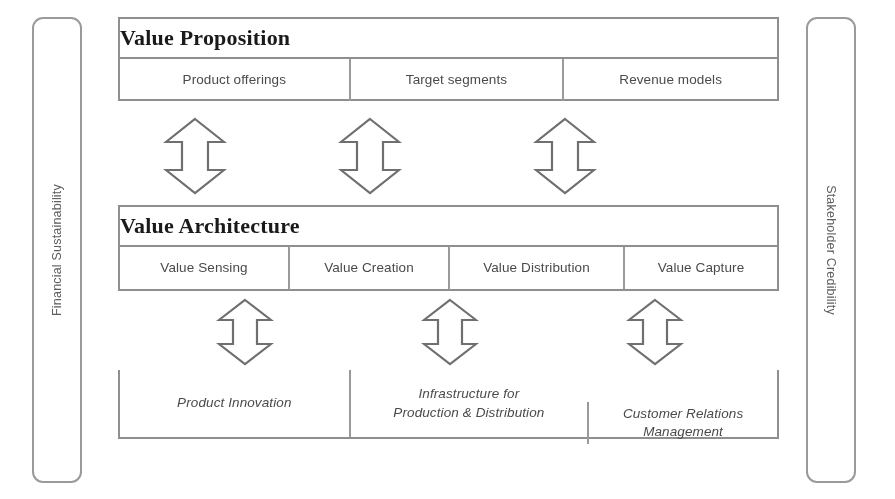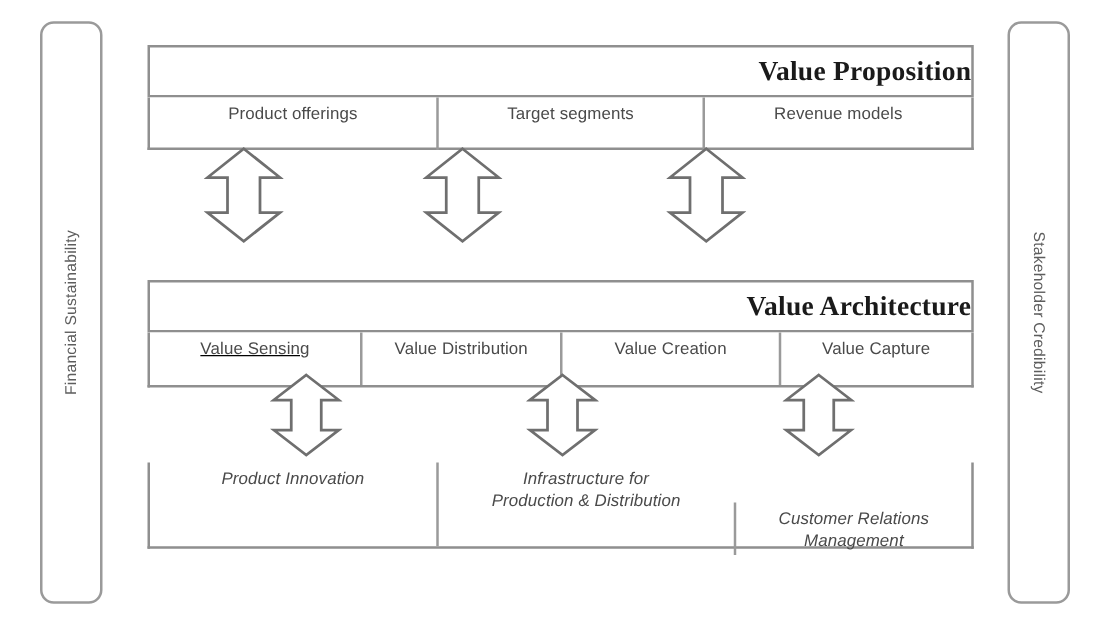--- a/index.html
+++ b/index.html
@@ -43,44 +43,43 @@
     width:661px;
     box-sizing:border-box;
     background:#ffffff;
   }
   .block-header{
     border:2px solid #8f8f8f;
     box-sizing:border-box;
     height:42px;
     display:flex;
     align-items:center;
-    justify-content:flex-end;
-    background:#ffffff;
-    margin-top:19px;
+    justify-content:flex-start;
+    background:#ffffff;
   }
   .block-title{
     font-family:"Liberation Serif", serif;
     font-weight:bold;
     font-size:22px;
     color:#1a1a1a;
     letter-spacing:.2px;
     white-space:nowrap;
   }
   .cells{
     display:flex;
     border:2px solid #8f8f8f;
     border-top:none;
     box-sizing:border-box;
     background:#ffffff;
   }
   .cell{
     box-sizing:border-box;
     border-left:2px solid #9a9a9a;
     display:flex;
-    align-items:flex-start;
+    align-items:center;
     justify-content:center;
     text-align:center;
     padding:4px 6px;
     min-height:42px;
   }
   .cell:first-child{border-left:none;}
   .cell-label{
     font-size:13.5px;
     color:#4a4a4a;
     line-height:1.35;
@@ -89,21 +88,21 @@
 
   
   #block-value-proposition{top:17px;}
   #block-value-proposition .cells{height:42px;}
   #block-value-proposition .cell:nth-child(1){width:230px;}
   #block-value-proposition .cell:nth-child(2){width:215px;}
   #block-value-proposition .cell:nth-child(3){width:216px;}
 
   #block-value-architecture{top:205px;}
   #block-value-architecture .cells{height:44px;}
-  #block-value-architecture .cell:nth-child(1){width:169px;text-decoration:underline;}
+  #block-value-architecture .cell:nth-child(1){width:169px;}
   #block-value-architecture .cell:nth-child(2){width:161px;}
   #block-value-architecture .cell:nth-child(3){width:176px;}
   #block-value-architecture .cell:nth-child(4){width:155px;}
 
   #block-functional-architecture{top:370px;}
   #block-functional-architecture .cells{height:69px;font-style:italic;}
   #block-functional-architecture .cell:nth-child(1){width:230px;}
   #block-functional-architecture .cell:nth-child(2){width:240px;}
   #block-functional-architecture .cell:nth-child(3){width:191px;margin-top:32px;}
 
@@ -159,24 +158,24 @@
 
   <div class="block" id="block-value-architecture">
     <div class="block-header">
       <span class="block-title">Value Architecture</span>
     </div>
     <div class="cells">
       <div class="cell">
         <span class="cell-label">Value Sensing</span>
       </div>
       <div class="cell">
+        <span class="cell-label">Value Creation</span>
+      </div>
+      <div class="cell">
         <span class="cell-label">Value Distribution</span>
-      </div>
-      <div class="cell">
-        <span class="cell-label">Value Creation</span>
       </div>
       <div class="cell">
         <span class="cell-label">Value Capture</span>
       </div>
     </div>
   </div>
 
   <div class="arrow" style="left:216px;top:297px;">
     <svg width="58" height="70" viewBox="0 0 58 70" aria-hidden="true">
       <polygon points="29,3 55,23 41,23 41,47 55,47 29,67 3,47 17,47 17,23 3,23" fill="#ffffff" stroke="#6f6f6f" stroke-width="2.2" stroke-linejoin="miter"></polygon>

